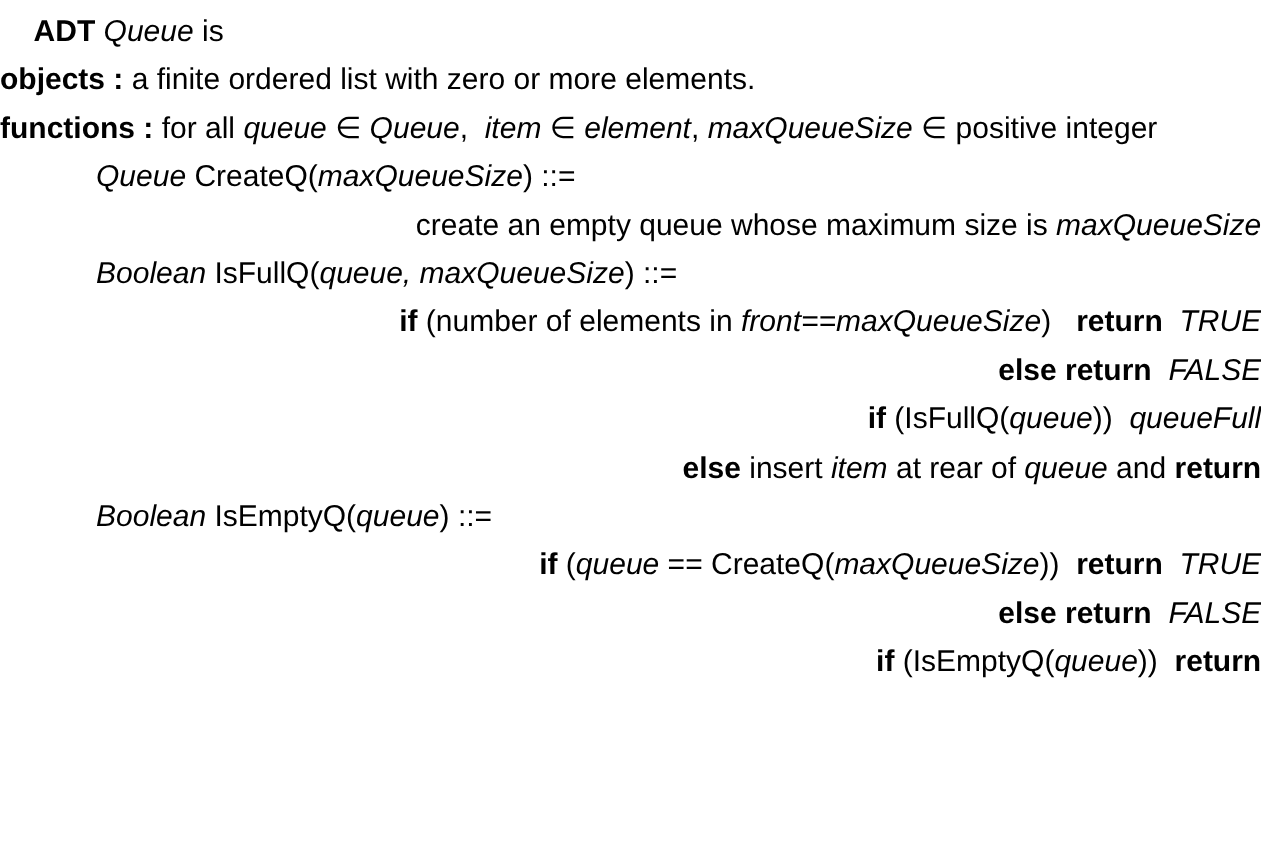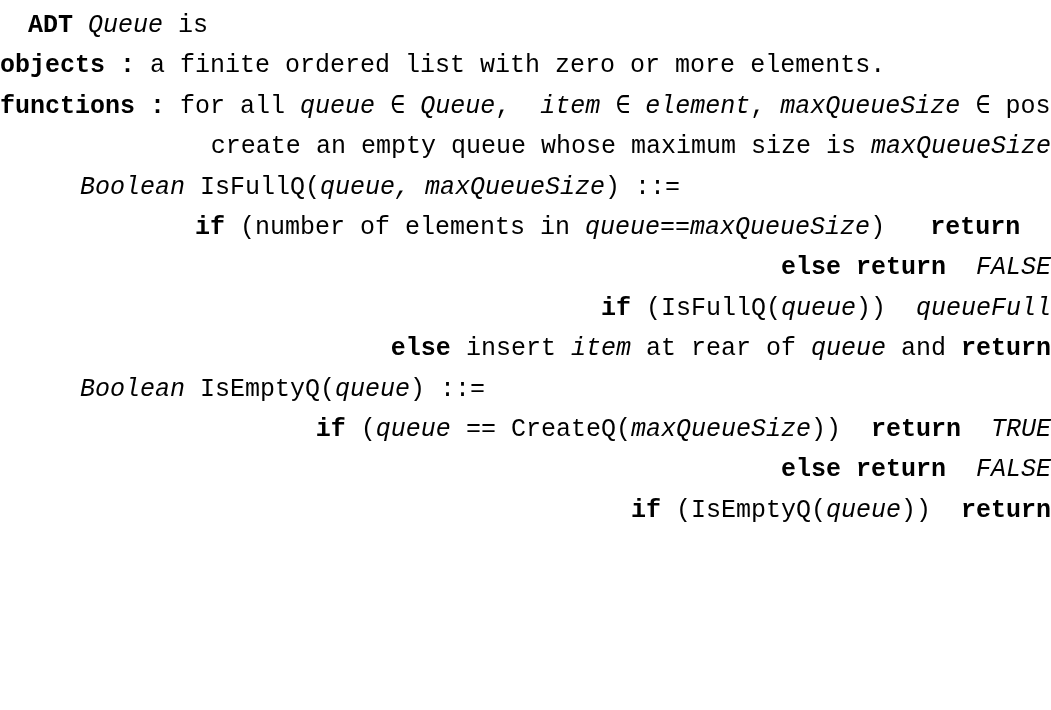--- a/index.html
+++ b/index.html
@@ -6,21 +6,21 @@
     margin: 0;
     padding: 0;
     background: #ffffff;
   }
   .page {
     position: relative;
     width: 1051px;
     height: 710px;
     background: #ffffff;
     overflow: hidden;
-    font-family: Liberation Mono, monospace;
+    font-family: Liberation Sans, sans-serif;
     font-size: 25px;
     color: #000000;
   }
   .doc {
     padding-top: 6px;
   }
   .line {
     white-space: pre;          
     line-height: 40.4px;
     height: 40.4px;
@@ -34,23 +34,24 @@
   .r-normal { font-weight: normal; font-style: normal; }
 </style>
 </head>
 <body>
 
 <div class="page">
   <div class="doc" id="doc-body">
       <div class="line indent-0"><span class="r-bold">ADT </span><span class="r-italic">Queue</span><span class="r-normal"> is</span></div>
       <div class="line indent-1"><span class="r-bold">objects : </span><span class="r-normal">a finite ordered list with zero or more elements.</span></div>
       <div class="line indent-1"><span class="r-bold">functions : </span><span class="r-normal">for all </span><span class="r-italic">queue</span><span class="r-normal"> ∈ </span><span class="r-italic">Queue</span><span class="r-normal">,  </span><span class="r-italic">item</span><span class="r-normal"> ∈ </span><span class="r-italic">element</span><span class="r-normal">, </span><span class="r-italic">maxQueueSize</span><span class="r-normal"> ∈ positive integer</span></div>
+      <div class="line indent-2"><span class="r-italic">Queue</span><span class="r-normal"> CreateQ(</span><span class="r-italic">maxQueueSize</span><span class="r-normal">) ::=</span></div>
       <div class="line indent-3"><span class="r-normal">create an empty queue whose maximum size is </span><span class="r-italic">maxQueueSize</span></div>
       <div class="line indent-2"><span class="r-italic">Boolean</span><span class="r-normal"> IsFullQ(</span><span class="r-italic">queue, maxQueueSize</span><span class="r-normal">) ::=</span></div>
-      <div class="line indent-3"><span class="r-bold">if</span><span class="r-normal"> (number of elements in </span><span class="r-italic">queue==maxQueueSize</span><span class="r-normal">)   </span><span class="r-bold">return</span><span class="r-normal">  </span><span class="r-italic">TRUE</span></div>
+      <div class="line indent-3"><span class="r-bold">if</span><span class="r-normal"> (number of elements in </span><span class="r-italic">front==maxQueueSize</span><span class="r-normal">)   </span><span class="r-bold">return</span><span class="r-normal">  </span><span class="r-italic">TRUE</span></div>
       <div class="line indent-3"><span class="r-bold">else return</span><span class="r-normal">  </span><span class="r-italic">FALSE</span></div>
       <div class="line indent-3"><span class="r-bold">if</span><span class="r-normal"> (IsFullQ(</span><span class="r-italic">queue</span><span class="r-normal">))  </span><span class="r-italic">queueFull</span></div>
       <div class="line indent-3"><span class="r-bold">else</span><span class="r-normal"> insert </span><span class="r-italic">item</span><span class="r-normal"> at rear of </span><span class="r-italic">queue</span><span class="r-normal"> and </span><span class="r-bold">return</span></div>
       <div class="line indent-2"><span class="r-italic">Boolean</span><span class="r-normal"> IsEmptyQ(</span><span class="r-italic">queue</span><span class="r-normal">) ::=</span></div>
       <div class="line indent-3"><span class="r-bold">if</span><span class="r-normal"> (</span><span class="r-italic">queue</span><span class="r-normal"> == CreateQ(</span><span class="r-italic">maxQueueSize</span><span class="r-normal">))  </span><span class="r-bold">return</span><span class="r-normal">  </span><span class="r-italic">TRUE</span></div>
       <div class="line indent-3"><span class="r-bold">else return</span><span class="r-normal">  </span><span class="r-italic">FALSE</span></div>
       <div class="line indent-3"><span class="r-bold">if</span><span class="r-normal"> (IsEmptyQ(</span><span class="r-italic">queue</span><span class="r-normal">))  </span><span class="r-bold">return</span></div>
     </div>
 </div>
 

